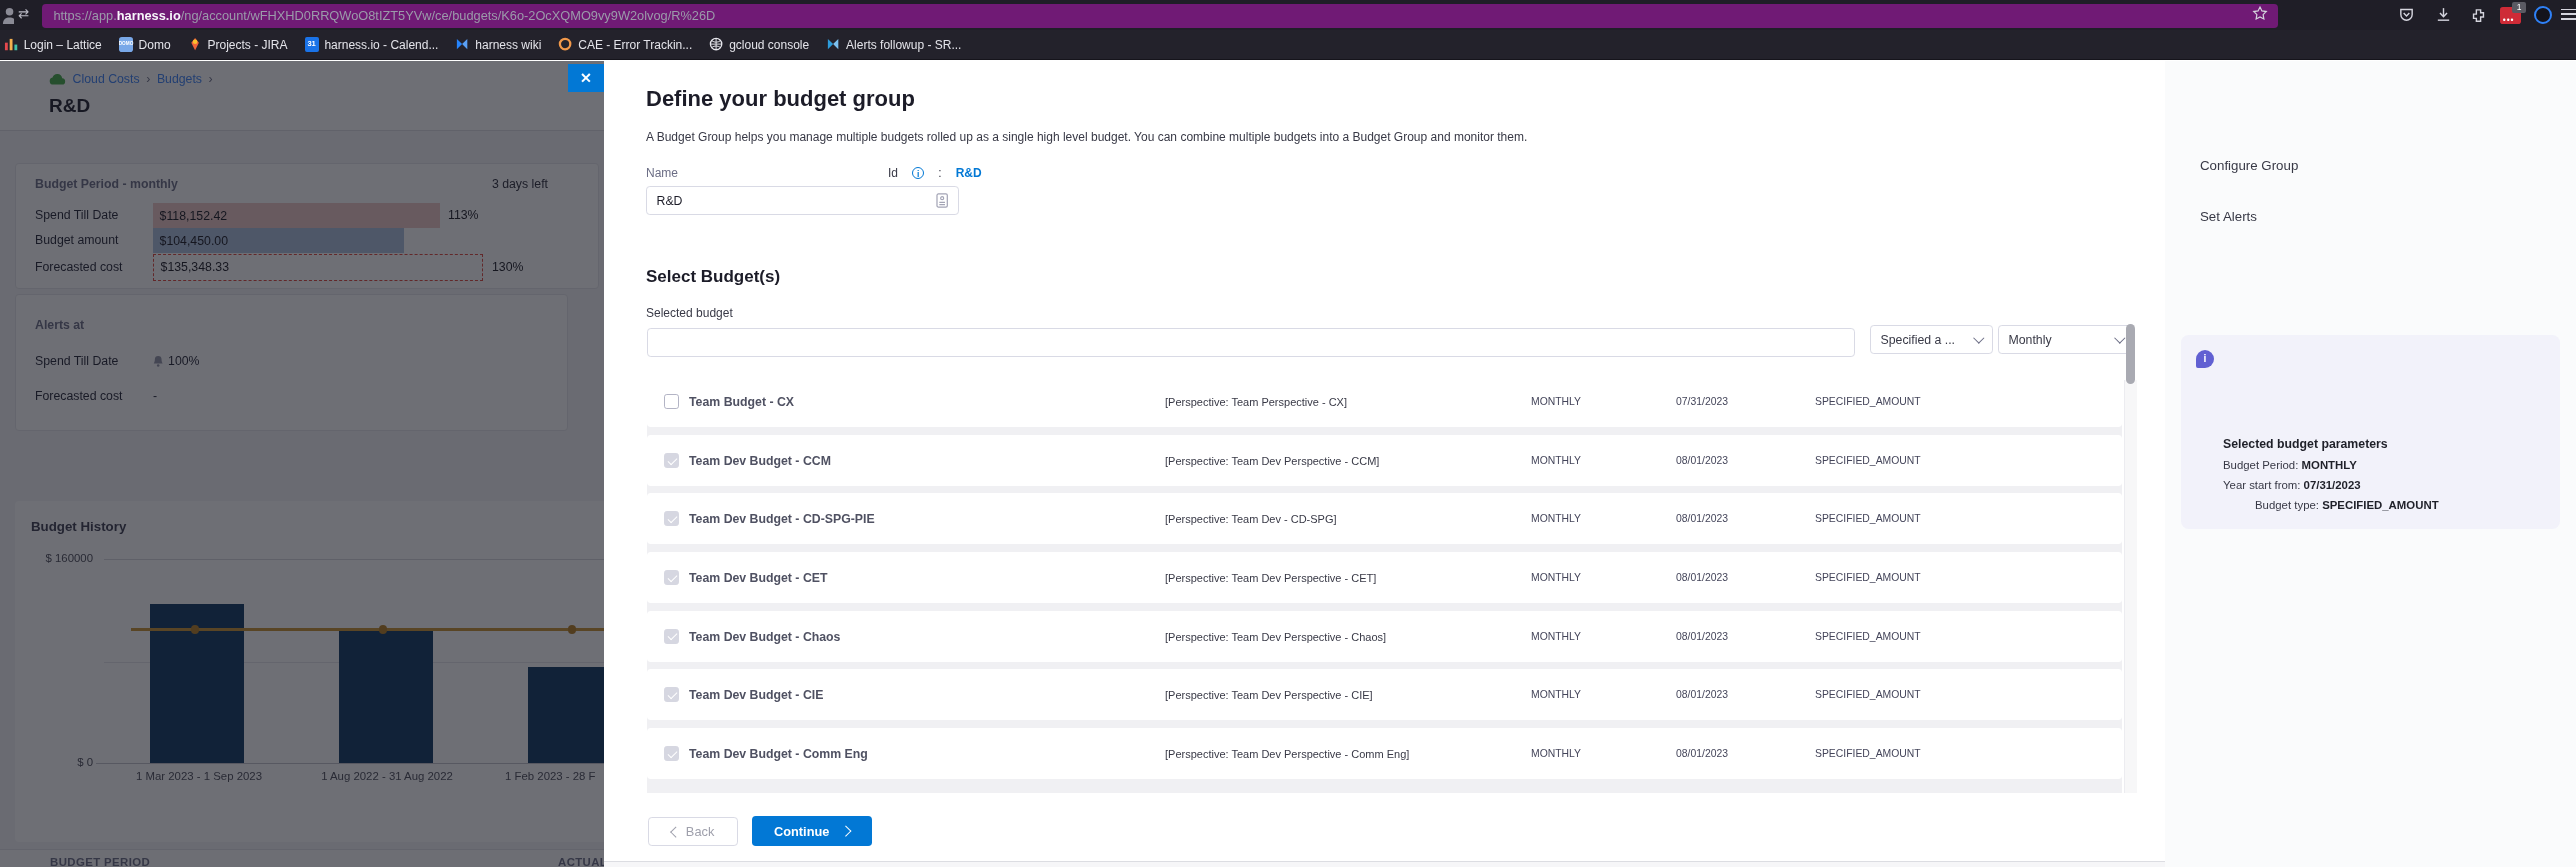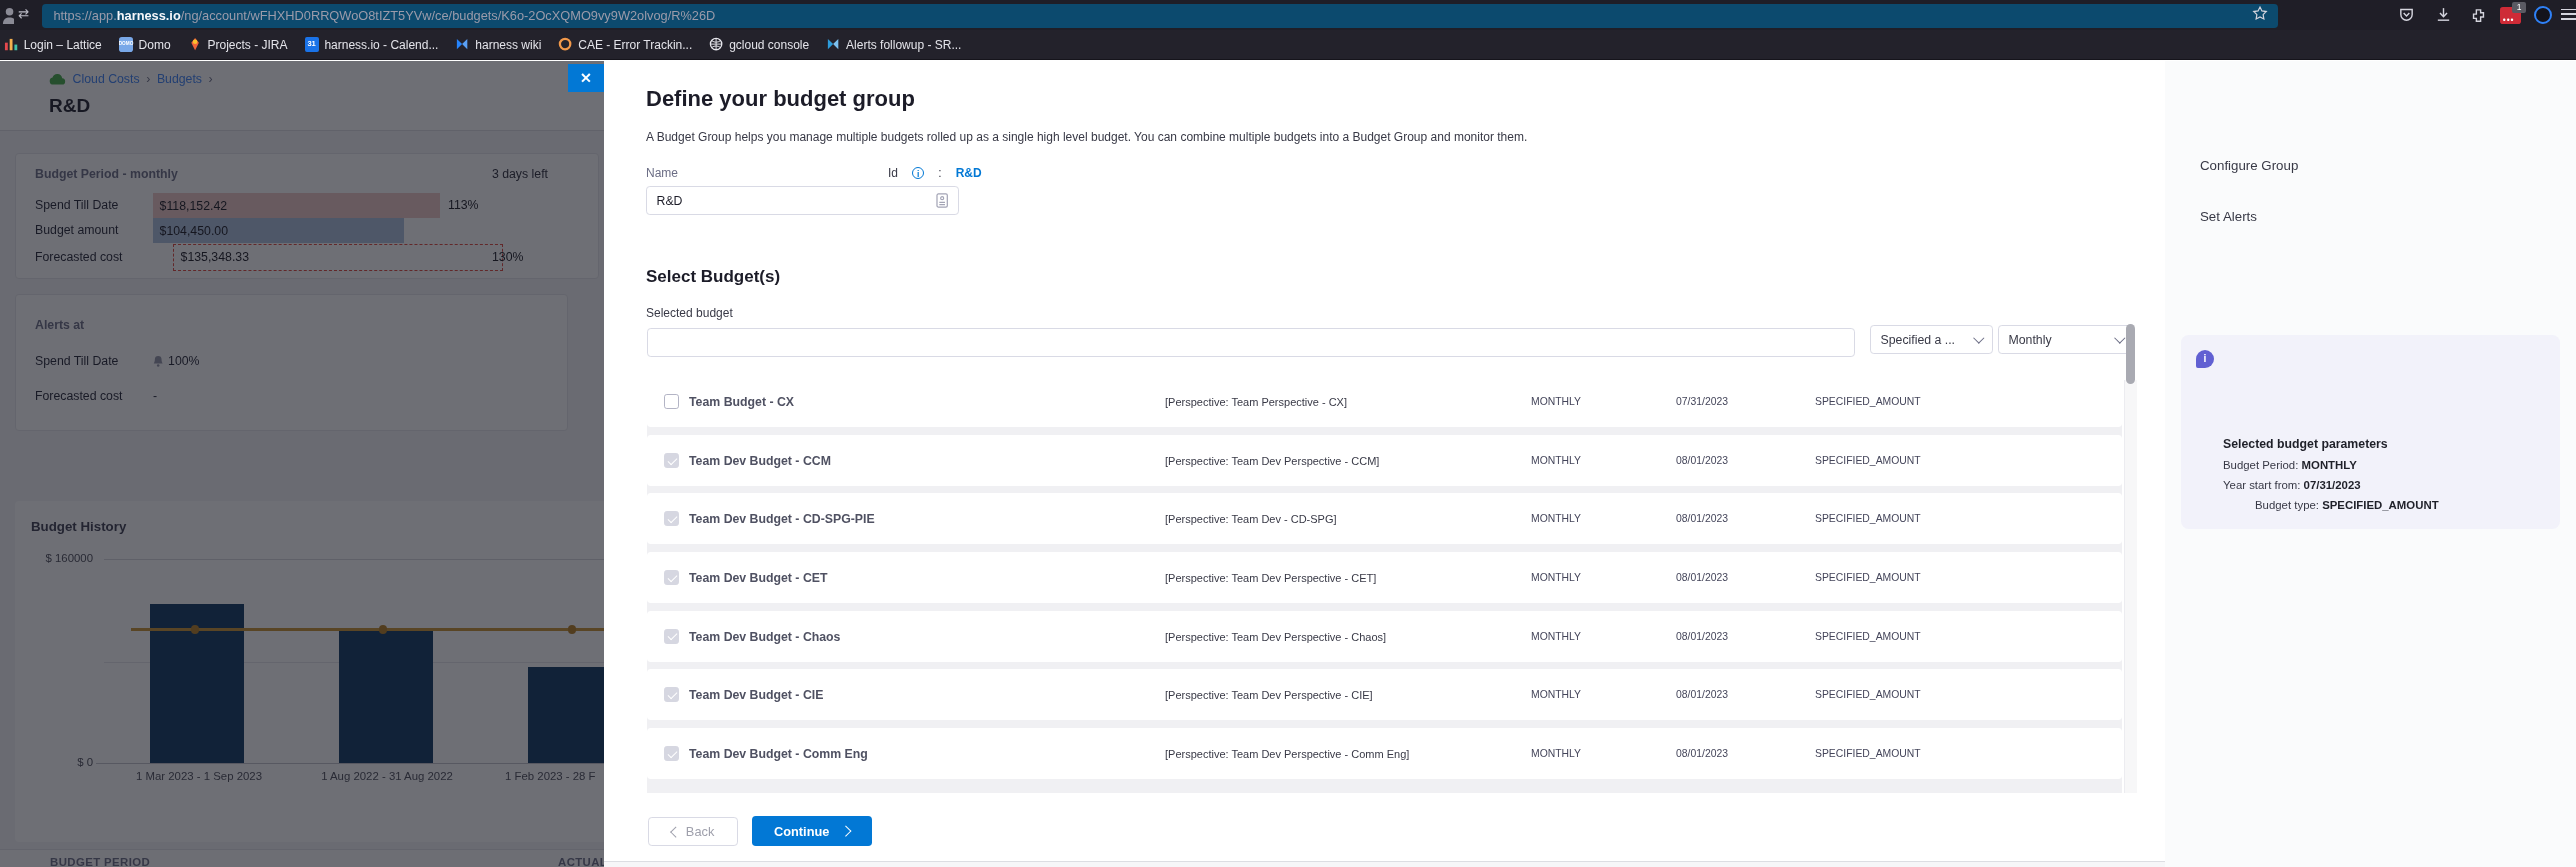--- a/index.html
+++ b/index.html
@@ -2,21 +2,21 @@
 <html style="font-size:15px"><head>
 <meta charset="utf-8">
 <style>
   html,body{margin:0;padding:0;background:#333;}
   #screen{position:relative;width:2576px;height:868px;overflow:hidden;background:#fff;
           font-family:"Liberation Sans",sans-serif;-webkit-font-smoothing:antialiased;}
   .abs{position:absolute;}
 
   
   #urlbar-strip{left:0;top:0;width:2576px;height:30px;background:#1f1e27;}
-  #url-field{left:42px;top:3.8px;width:2236px;height:24px;background:#0c4a6e;border-radius:3.8px;}
+  #url-field{left:42px;top:3.8px;width:2236px;height:24px;background:#701a75;border-radius:3.8px;}
   #url-text{left:11.4px;top:4.7px;font-size:12.8px;white-space:nowrap;color:#9b9baa;}
   #url-text .domain{color:#f7f7fa;font-weight:bold;}
   .chrome-ic{color:#d5d5de;}
   #star-icon{left:2252px;top:4.7px;}
   #pocket-icon{left:2398px;top:5.7px;}
   #download-icon{left:2435px;top:5.7px;}
   #puzzle-icon{left:2470px;top:6.6px;}
   #pwmgr-icon{left:2500px;top:6.6px;width:21px;height:17px;background:#ce2b37;border-radius:2.8px;}
   #pwmgr-icon .dots{position:absolute;left:2.8px;top:8.5px;color:#fff;font-size:8.5px;letter-spacing:0.9px;}
   #pwmgr-badge{left:2512px;top:1.9px;width:14.2px;height:11.4px;background:#5a5a63;border-radius:1.9px;
@@ -36,21 +36,21 @@
 
   
   #page{left:0;top:61px;width:2576px;height:807px;background:#f4f4f6;}
   #page-header{left:0;top:0;width:2576px;height:69px;background:#fff;border-bottom:0.9px solid #dcdde2;}
   #breadcrumb{left:49px;top:11.4px;font-size:12.3px;display:flex;gap:6.6px;align-items:center;}
   #breadcrumb .lnk{color:#3b82f6;}
   #breadcrumb .sep{color:#6b6d85;}
   #page-title{left:49px;top:34px;font-size:19px;font-weight:bold;color:#1c1c28;}
 
   .card{background:#fff;border:0.9px solid #e4e4e9;border-radius:3.8px;}
-  #budget-card{left:15px;top:92px;width:582px;height:124px;text-align:right;}
+  #budget-card{left:15px;top:102px;width:582px;height:124px;text-align:right;}
   .c-label{position:absolute;left:19px;font-size:12.3px;color:#1f2030;}
   .c-head{position:absolute;left:19px;font-size:12.3px;font-weight:bold;color:#6b6d85;}
   .hbar{position:absolute;left:137px;height:25px;font-size:12.3px;color:#16161f;
         display:flex;align-items:center;padding-left:6.6px;box-sizing:border-box;}
   .pct{position:absolute;font-size:12.3px;color:#16161f;}
   #alerts-card{left:15px;top:233px;width:551px;height:135px;}
   #chart-card{left:15px;top:440px;width:683px;height:341px;border:none;background:#fff;border-radius:3.8px;}
 
   #bh-title{left:31px;top:458px;font-size:13.3px;font-weight:bold;color:#3a3b4e;}
   #bh-plot{left:104px;top:498px;width:531px;height:204px;border-top:0.9px solid #d8d8de;}
@@ -278,21 +278,21 @@
       <div class="c-label" style="top:44px;">Spend Till Date</div>
       <div class="hbar" style="top:39px;width:287px;background:#eec9c4;">
           <span>$118,152.42</span>
         </div>
       <div class="pct" style="left:432px;top:44px;">113%</div>
       <div class="c-label" style="top:69px;">Budget amount</div>
       <div class="hbar" style="top:64px;width:251px;background:#aabfdc;">
           <span>$104,450.00</span>
         </div>
       <div class="c-label" style="top:96px;">Forecasted cost</div>
-      <div class="hbar" style="top:90px;width:330px;height:26.6px;border:1.4px dashed #e0453a;margin-left:20px;">
+      <div class="hbar" style="top:90px;width:330px;height:26.6px;border:1.4px dashed #e0453a;">
           <span>$135,348.33</span>
         </div>
       <div class="pct" style="left:476px;top:96px;">130%</div>
     </div>
 
     <div id="alerts-card" class="abs card">
       <div class="c-head" style="top:23px;">Alerts at</div>
       <div class="c-label" style="top:59px;">Spend Till Date</div>
       <div class="c-label" style="left:137px;top:59px;display:flex;gap:4.7px;align-items:center;">
         <span>

